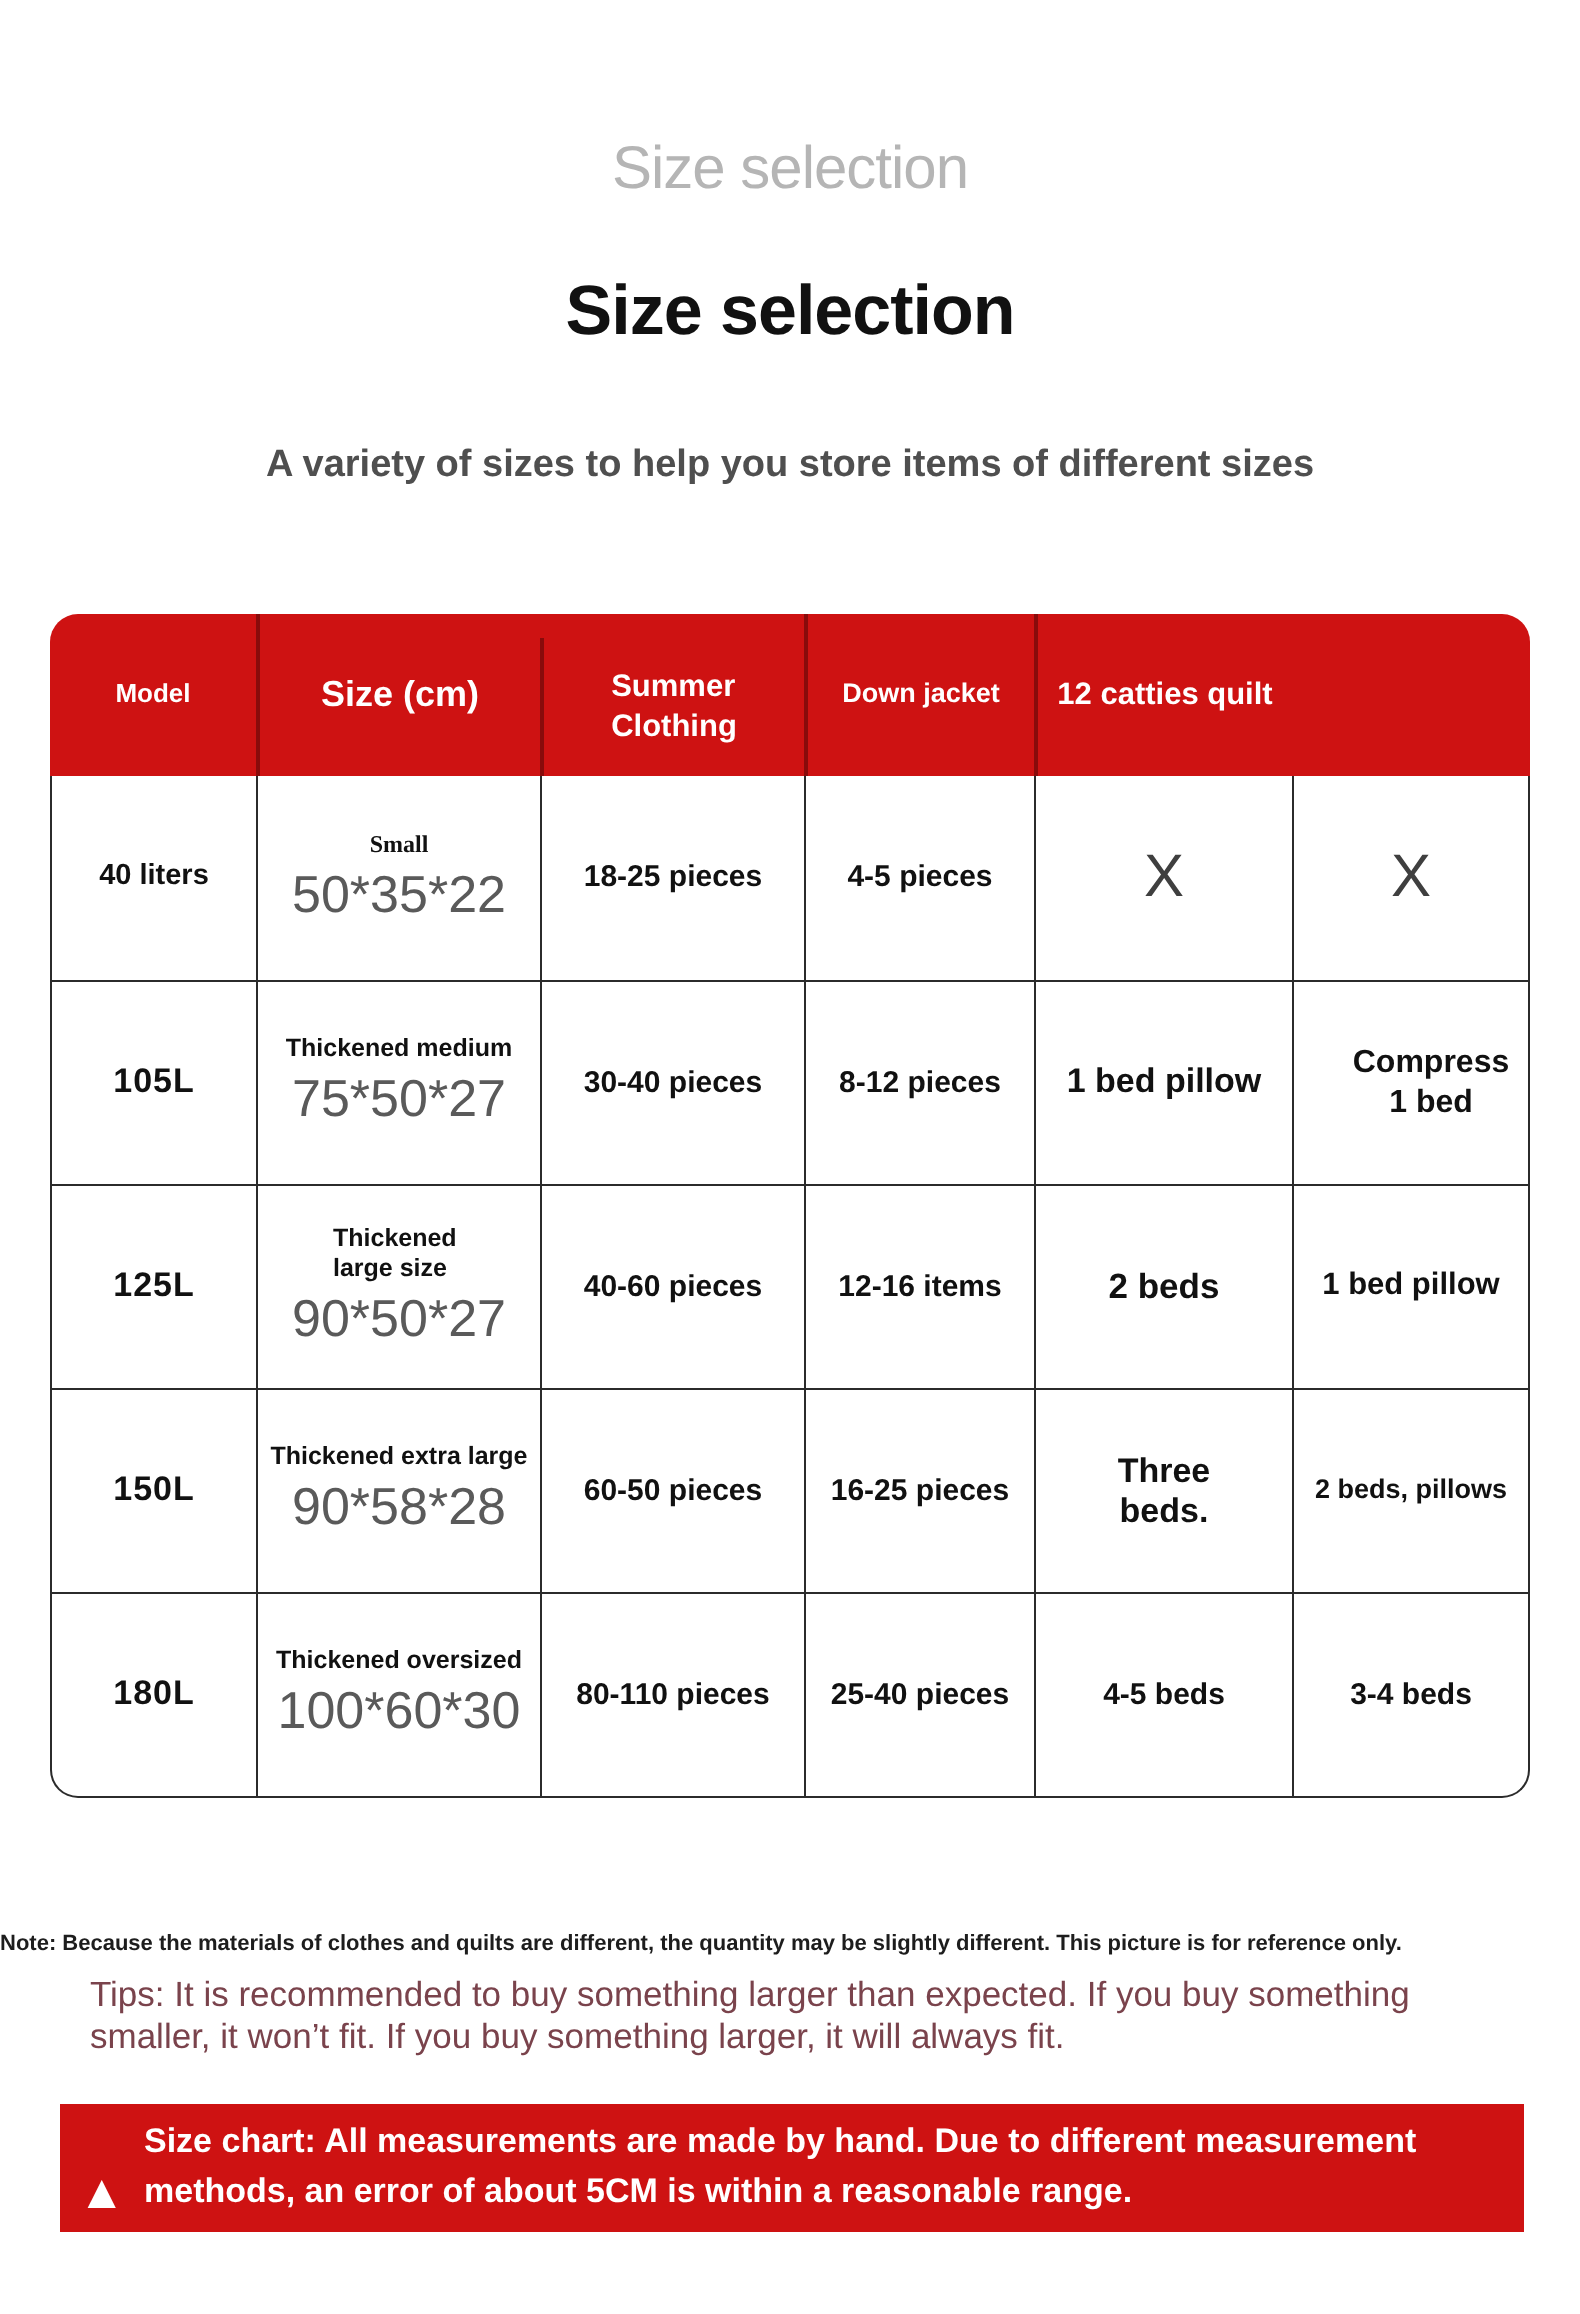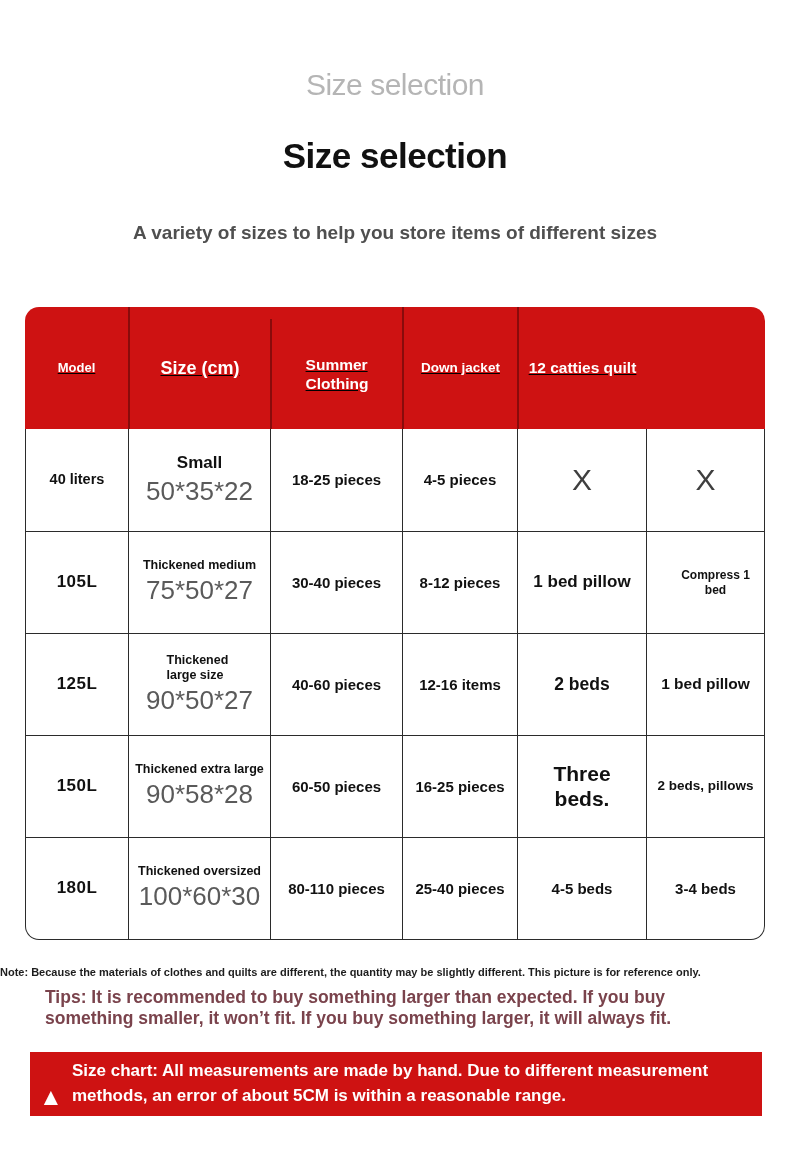--- a/index.html
+++ b/index.html
@@ -24,21 +24,21 @@
     text-align:center; font-size:19px; font-weight:700;
     color:#4f4f4f;
   }
 
   
   .size-table { position:absolute; top:307px; left:25px; width:740px; }
   .thead {
     display:grid; grid-template-columns:103px 142px 132px 115px 129px 119px;
     background:var(--header_red,#ce1212);
     border-radius:14px 14px 0 0;
-    height:122px; overflow:hidden;text-decoration:underline;
+    height:81px; overflow:hidden;
   }
   .th {
     display:flex; align-items:center; justify-content:center;
     color:#ffffff; font-weight:700; text-align:center;
     white-space:pre-line; line-height:1.25; padding:2px 4px;
   }
   .th + .th { border-left:2px solid rgba(80,5,5,0.55); }
   .th:nth-child(1){ font-size:13px; }
   .th:nth-child(2){ font-size:18px; }
   .th:nth-child(3){ font-size:15.5px; text-align:left;margin-top:12px; }
@@ -59,47 +59,47 @@
     display:flex; flex-direction:column; align-items:center; justify-content:center;
     text-align:center; color:#111111; font-weight:700; font-size:15px;
     white-space:pre-line; line-height:1.2; padding:2px 4px;
   }
   .td + .td { border-left:1px solid #2b2b2b; }
 
   .td.model { font-size:17px; letter-spacing:0.5px; }
   .tr:nth-child(1) .td.model { font-size:14.5px; letter-spacing:0; }
 
   .size-label { font-size:12.5px; font-weight:700; color:#111; width:100%; }
-  .tr:nth-child(1) .size-label { font-size:17px; }
+  .tr:nth-child(1) .size-label { font-size:12px;font-family:Liberation Serif, serif; }
   .tr:nth-child(3) .size-label { text-align:left; padding-left:22px; width:110px; }
   .size-dims {
     font-size:26px; font-weight:400; color:#5a5a5a;
     margin-top:2px; letter-spacing:0;
   }
 
   .tr:nth-child(1) .td.q6, .tr:nth-child(1) .td.q12 {
     font-size:30px; font-weight:400; color:#3f3f3f;
   }
   .tr:nth-child(2) .td.q6 { font-size:17px; }
   .tr:nth-child(3) .td.q6 { font-size:17.5px; }
-  .tr:nth-child(4) .td.q6 { font-size:21px; line-height:1.15; }
+  .tr:nth-child(4) .td.q6 { font-size:17px; line-height:1.15; }
   .tr:nth-child(5) .td.q6 { font-size:15px; }
-  .tr:nth-child(2) .td.q12 { font-size:12px;padding-left:24px; }
+  .tr:nth-child(2) .td.q12 { font-size:16px;padding-left:24px; }
   .tr:nth-child(3) .td.q12 { font-size:15.5px; }
   .tr:nth-child(4) .td.q12 { font-size:13.5px; }
   .tr:nth-child(5) .td.q12 { font-size:15px; }
 
   
   .note-line {
     position:absolute; top:966px; left:0; width:100%;
     text-align:left; font-size:11px; font-weight:700; color:#1d1d1d;
   }
   .tips-line {
     position:absolute; top:987px; left:45px; width:712px;
-    font-size:17.5px; font-weight:700; line-height:1.18;
+    font-size:17.5px; font-weight:400; line-height:1.18;
     color:var(--tips_maroon,#7a434c);
   }
   .warning-banner {
     position:absolute; top:1052px; left:30px; width:732px; min-height:50px;
     background:var(--banner_red,#ce1212); color:#ffffff;
     padding:7px 12px 7px 42px; position:absolute;
   }
   .warning-banner .banner-text {
     font-size:17px; font-weight:700; line-height:1.47;
   }

